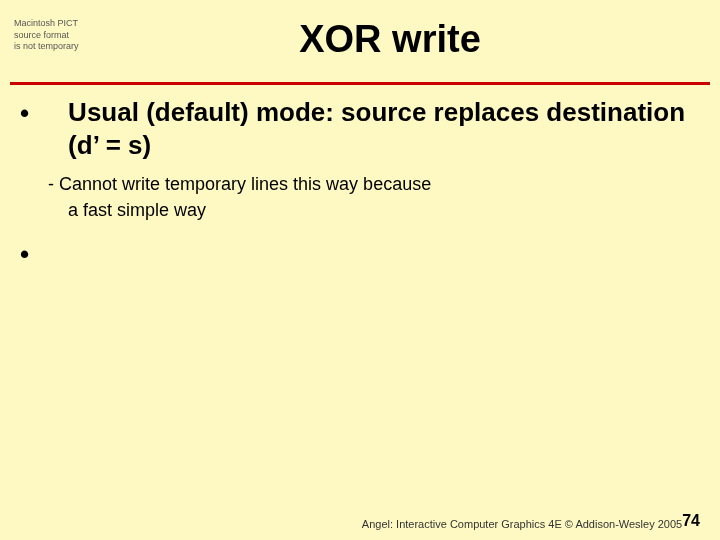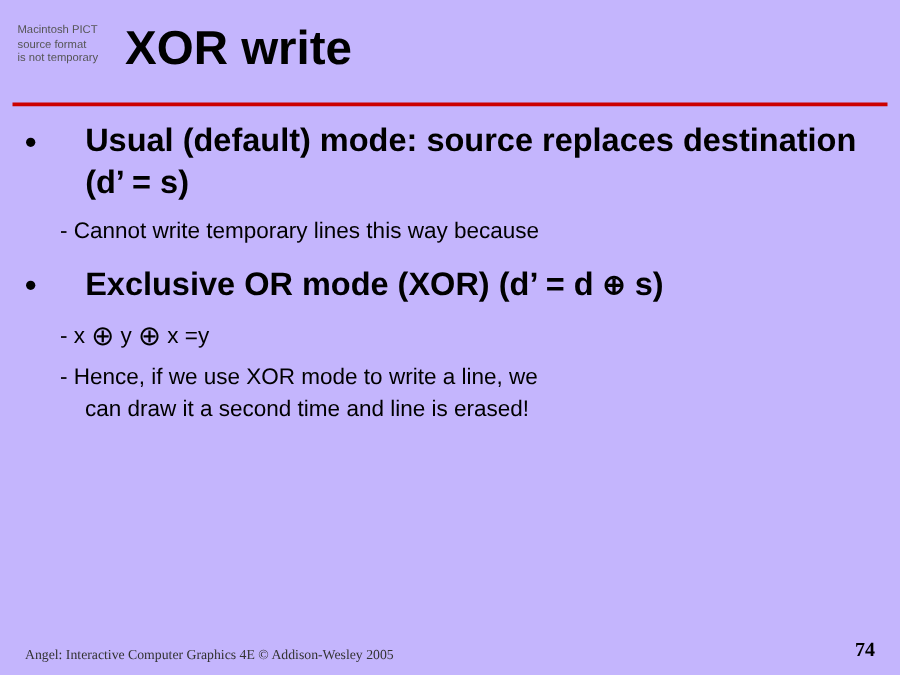--- a/index.html
+++ b/index.html
@@ -9,21 +9,21 @@
       height: 540px;
       background: #ffffff;
       font-family: Arial, Helvetica, sans-serif;
       overflow: hidden;
       position: relative;
     }
 
     .slide {
       width: 720px;
       height: 540px;
-      background: #c4b5fd;
+      background: #fef9c3;
       position: relative;
       padding: 0;
     }
 
     
     .pict-notice {
       position: absolute;
       top: 18px;
       left: 14px;
       width: 80px;
@@ -31,20 +31,21 @@
       color: #555;
       line-height: 1.3;
     }
 
     
     .title-area {
       position: absolute;
       top: 18px;
       left: 100px;
       right: 40px;
+      text-align: center;
     }
 
     .title-text {
       font-size: 38px;
       font-weight: bold;
       color: #000000;
     }
 
     
     .title-rule {
@@ -106,23 +107,22 @@
       padding-left: 20px;
     }
 
     
     .footer {
       position: absolute;
       bottom: 10px;
       left: 20px;
       right: 20px;
       display: flex;
-      justify-content: space-between;
+      justify-content: flex-end;
       align-items: flex-end;
-      font-family: Liberation Serif, serif;
     }
 
     .footer-text {
       font-size: 11px;
       color: #333;
     }
 
     .footer-page {
       font-size: 16px;
       color: #000;
@@ -157,35 +157,26 @@
 
   <div class="content">
 
     <div class="bullet-item">
       <span class="bullet-dot">•</span>
       <span class="bullet-heading">Usual (default) mode: source replaces destination (d’ = s)</span>
     </div>
     <div class="sub-content">
       <div class="sub-line">
         - Cannot write temporary lines this way because
+        <span class="indent">a fast simple way</span>
       </div>
     </div>
 
     <div class="bullet-item">
       <span class="bullet-dot">•</span>
-      <span class="bullet-heading">Exclusive OR mode (XOR) (d’ = d <span class="oplus">⊕</span> s)</span>
-    </div>
-    <div class="sub-content">
-      <div class="sub-line">
-        - x <span class="oplus">⊕</span> y <span class="oplus">⊕</span> x =y
-      </div>
-      <div class="sub-line">
-        - Hence, if we use XOR mode to write a line, we
-        <span class="indent">can draw it a second time and line is erased!</span>
-      </div>
     </div>
 
   </div>
 
   <div class="footer">
     <span class="footer-text">Angel: Interactive Computer Graphics 4E © Addison-Wesley 2005</span>
     <span class="footer-page">74</span>
   </div>
 
 </div>

